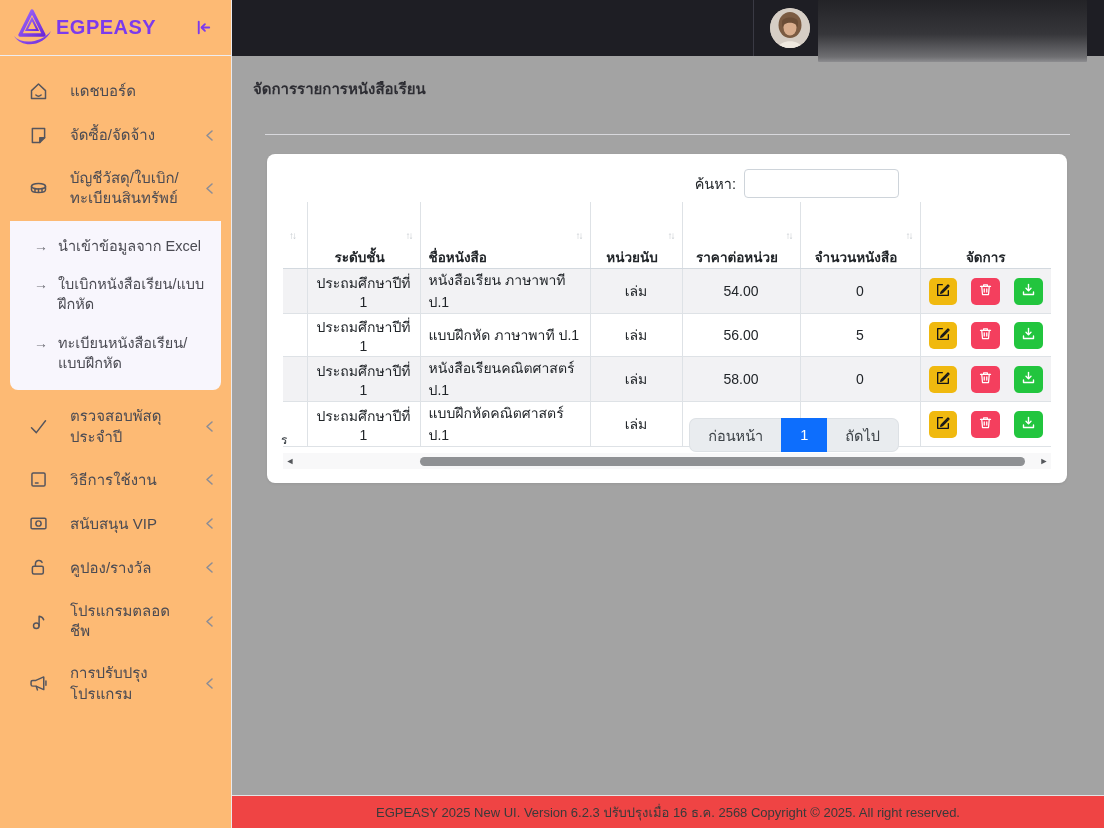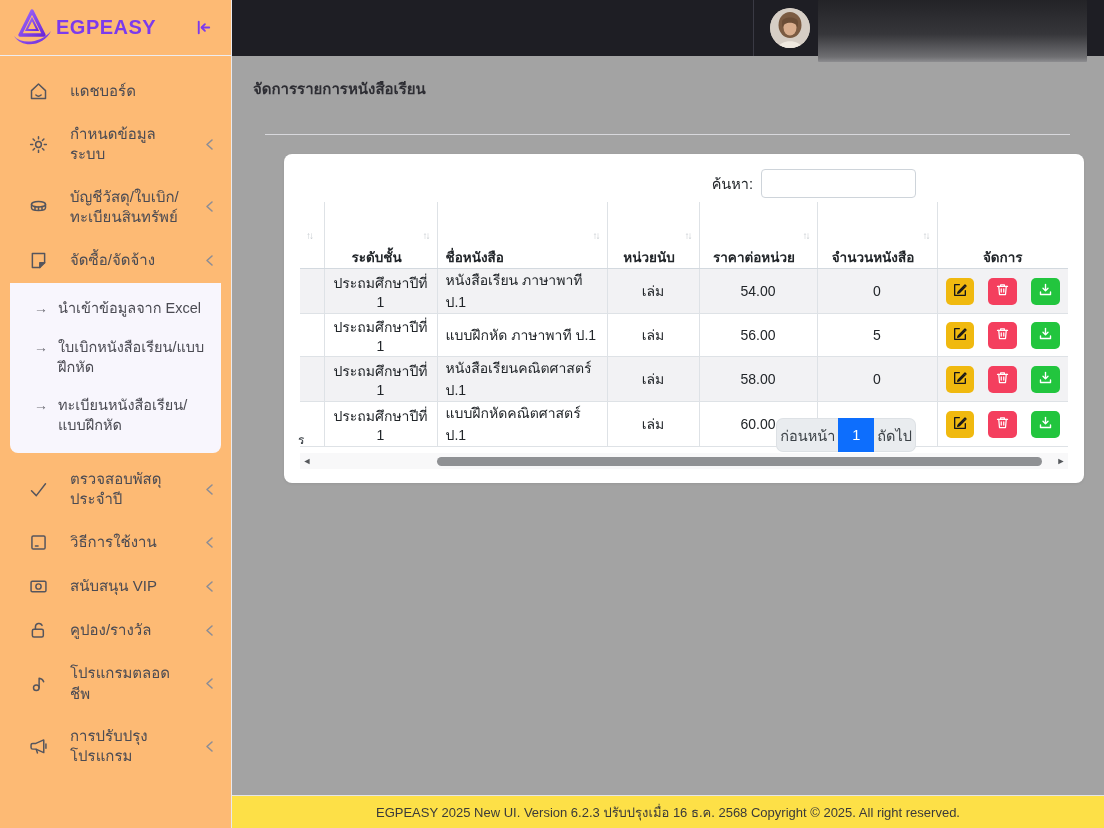--- a/index.html
+++ b/index.html
@@ -37,21 +37,21 @@
   .topbar { height:56px; flex:none; background:#1e1e24; position:relative; }
   .topbar-sep { position:absolute; left:521px; top:0; bottom:0; width:1px; background:#3a3a44; }
   .avatar { position:absolute; left:538px; top:8px; width:40px; height:40px; border-radius:50%; overflow:hidden; background:#cfc8bf; cursor:pointer; }
   .redacted-name { position:absolute; left:586px; top:0; width:269px; height:62px; z-index:6;
                    background:linear-gradient(180deg,#232327 0%,#36363a 55%,#6f6f72 92%,#8d8d90 100%); border-radius:1px; }
 
   .content { flex:1; position:relative; background:#a3a3a3; }
   .page-title { position:absolute; left:21px; top:21px; font-size:15px; font-weight:600; color:#2d2d33; }
   .title-divider { position:absolute; left:33px; top:78px; width:805px; height:1px; background:#d8d8dc; }
 
-  .card { position:absolute; left:52px; top:98px; width:800px; height:329px; background:#fff; border-radius:8px;
+  .card { position:absolute; left:35px; top:98px; width:800px; height:329px; background:#fff; border-radius:8px;
           box-shadow:0 1px 3px rgba(0,0,0,.07); }
 
   .search-row { position:absolute; top:15px; right:168px; display:flex; align-items:center; gap:8px; }
   .search-label { font-size:14.5px; color:#212529; }
   .search-input { width:155px; height:29px; border:1px solid #ced4da; border-radius:4px; padding:0 8px; font-size:14px; color:#212529; outline:none; }
 
   .table-wrap { position:absolute; left:16px; top:48px; width:768px; }
   table { width:768px; border-collapse:collapse; table-layout:fixed; }
   th, td { border-right:1px solid #dee2e6; }
   th:last-child, td:last-child { border-right:none; }
@@ -66,32 +66,32 @@
   .actions { display:flex; justify-content:center; align-items:center; gap:14px; }
   .abtn { width:29px; height:27px; border:none; border-radius:5px; display:inline-flex; align-items:center; justify-content:center; cursor:pointer; padding:0; }
   .abtn.edit { background:var(--edit,#f0b90f); }
   .abtn.del  { background:var(--delete,#f43f5e); }
   .abtn.dl   { background:var(--download,#22c53e); }
   .abtn svg  { fill:none; stroke-linecap:round; stroke-linejoin:round; }
 
   .info-clip { position:absolute; left:14px; top:276px; font-size:12px; color:#33393f; }
 
   .pagination { position:absolute; top:264px; right:168px; display:flex; height:34px; }
-  .pg-btn { background:#e9ecef; border:1px solid #dde1e5; color:#3c4247; font-size:14.5px; padding:0 3px;
+  .pg-btn { background:#e9ecef; border:1px solid #dde1e5; color:#3c4247; font-size:14.5px; padding:0 18px;
             display:flex; align-items:center; cursor:pointer; font-family:inherit; }
   .pg-prev { border-radius:7px 0 0 7px; border-right:none; }
   .pg-next { border-radius:0 7px 7px 0; border-left:none; }
   .pg-page { background:var(--pgactive,#0d6efd); border:1px solid var(--pgactive,#0d6efd); color:#fff; min-width:36px; justify-content:center; }
 
   .hscroll { position:absolute; left:16px; top:299px; width:768px; height:16px; background:#f8f8f9; display:flex; align-items:center; }
   .hs-arrow { width:14px; flex:none; text-align:center; color:#55585c; font-size:9px; line-height:16px; cursor:pointer; user-select:none; }
   .hs-left { margin-right:auto; }
   .hs-thumb { position:absolute; left:137px; top:4px; width:605px; height:9px; background:#8f9194; border-radius:5px; cursor:pointer; }
 
-  .footer { height:33px; flex:none; background:#fde047; border-top:1px solid #e4e4e6; display:flex; align-items:center; justify-content:center; font-size:13px; color:#3a3a3a; }
+  .footer { height:33px; flex:none; background:#ef4444; border-top:1px solid #e4e4e6; display:flex; align-items:center; justify-content:center; font-size:13px; color:#3a3a3a; }
 </style>
 </head>
 <body>
 
 <div class="app">
 
   <aside class="sidebar">
     <div class="logo-row">
       <span class="logo-mark">
         <svg width="44" height="40" viewBox="0 0 44 40">
@@ -121,59 +121,45 @@
       <div class="nav-item">
         <span class="nicon">
           <svg width="21" height="21" viewBox="0 0 24 24">
               <path d="M4 11 L12 3.5 L20 11 V20 H4 Z"></path>
               <path d="M9 16 c1.8 1.6 4.2 1.6 6 0"></path>
             </svg>
         </span>
         <span class="nlabel">แดชบอร์ด</span>
       </div>
 
-      <div class="nav-item">
-        <span class="nicon">
-          <svg width="21" height="21" viewBox="0 0 24 24">
-              <circle cx="12" cy="12" r="3.3"></circle>
-              <path d="M12 3v2.4M12 18.6V21M3 12h2.4M18.6 12H21M5.8 5.8l1.7 1.7M16.5 16.5l1.7 1.7M18.2 5.8l-1.7 1.7M7.5 16.5l-1.7 1.7"></path>
-            </svg>
-        </span>
-        <span class="nlabel">กำหนดข้อมูลระบบ</span>
+
+      <div class="nav-item">
+        <span class="nicon">
+          <svg width="21" height="21" viewBox="0 0 24 24">
+              <path d="M5 4 H19 V14.5 L13.5 20 H5 Z"></path>
+              <path d="M13.5 20 V14.5 H19" fill="#55555d"></path>
+            </svg>
+        </span>
+        <span class="nlabel">จัดซื้อ/จัดจ้าง</span>
         <span class="chev">
           <svg width="9" height="13" viewBox="0 0 9 13">
               <polyline points="7,2 2,6.5 7,11"></polyline>
             </svg>
         </span>
       </div>
 
       <div class="nav-item">
         <span class="nicon">
           <svg width="21" height="21" viewBox="0 0 24 24">
               <ellipse cx="12" cy="9.5" rx="8" ry="3.2"></ellipse>
               <path d="M4 9.5 v4 c0 1.8 3.6 3.2 8 3.2 s8-1.4 8-3.2 v-4"></path>
               <path d="M8 12 v3.8 M12 12.7 v3.3 M16 12 v3.8"></path>
             </svg>
         </span>
         <span class="nlabel">บัญชีวัสดุ/ใบเบิก/ทะเบียนสินทรัพย์</span>
-        <span class="chev">
-          <svg width="9" height="13" viewBox="0 0 9 13">
-              <polyline points="7,2 2,6.5 7,11"></polyline>
-            </svg>
-        </span>
-      </div>
-
-      <div class="nav-item">
-        <span class="nicon">
-          <svg width="21" height="21" viewBox="0 0 24 24">
-              <path d="M5 4 H19 V14.5 L13.5 20 H5 Z"></path>
-              <path d="M13.5 20 V14.5 H19" fill="#55555d"></path>
-            </svg>
-        </span>
-        <span class="nlabel">จัดซื้อ/จัดจ้าง</span>
         <span class="chev">
           <svg width="9" height="13" viewBox="0 0 9 13">
               <polyline points="7,2 2,6.5 7,11"></polyline>
             </svg>
         </span>
       </div>
 
 
       <div class="submenu">
         <div class="sub-item">

